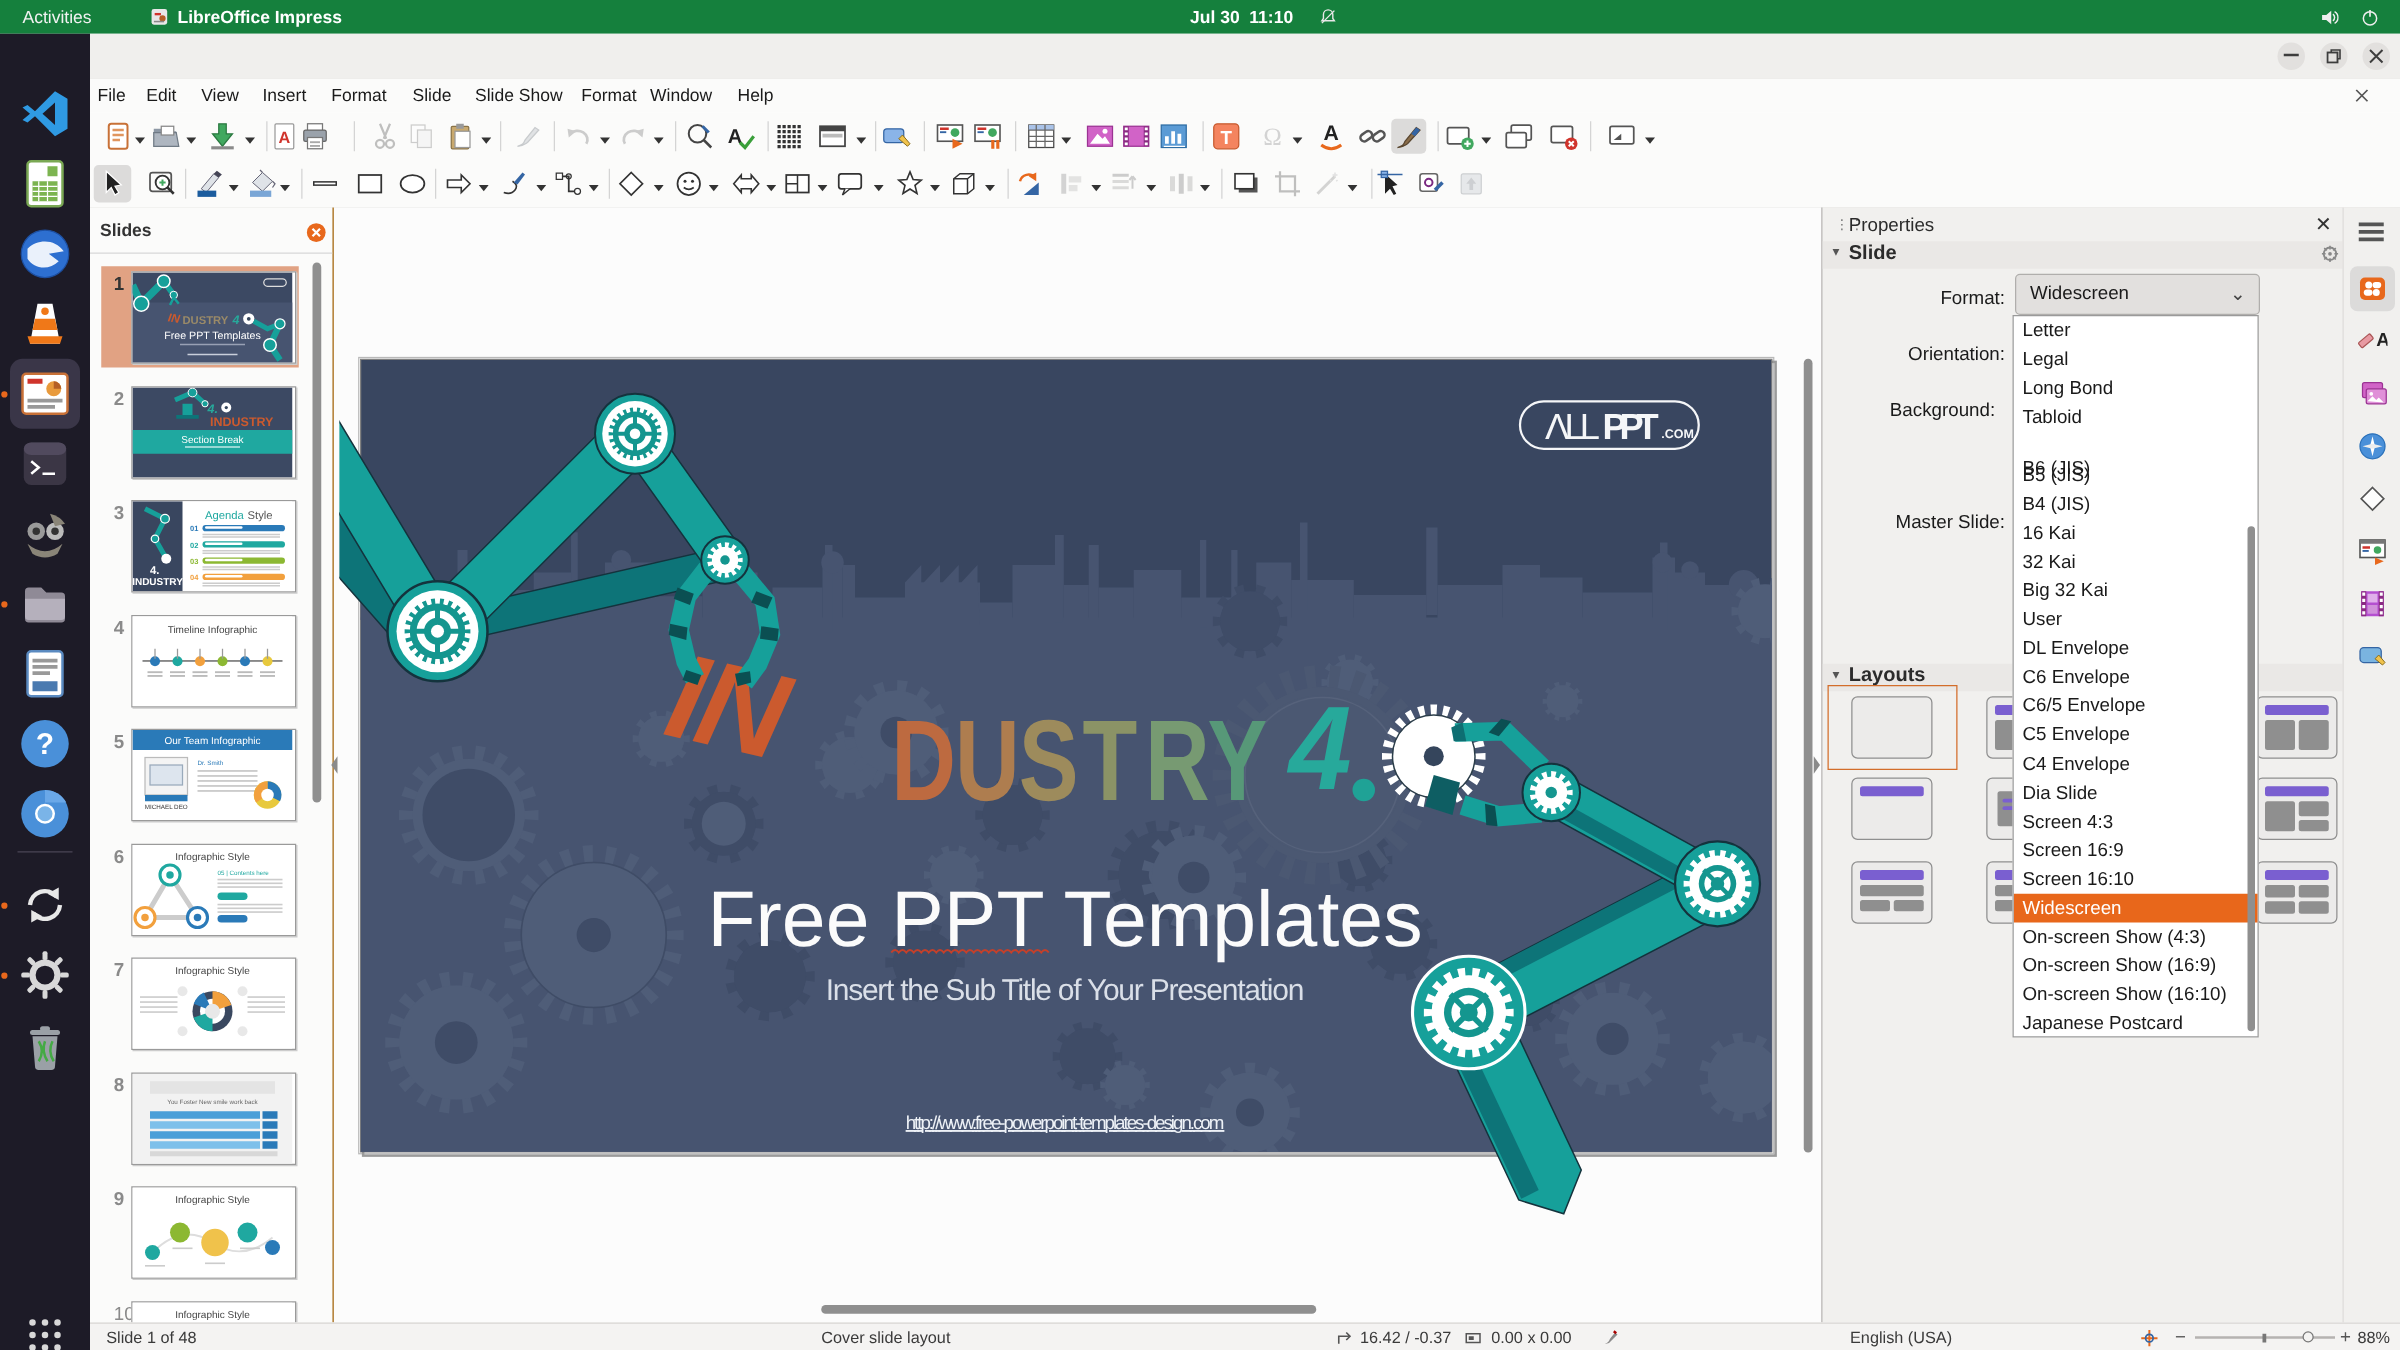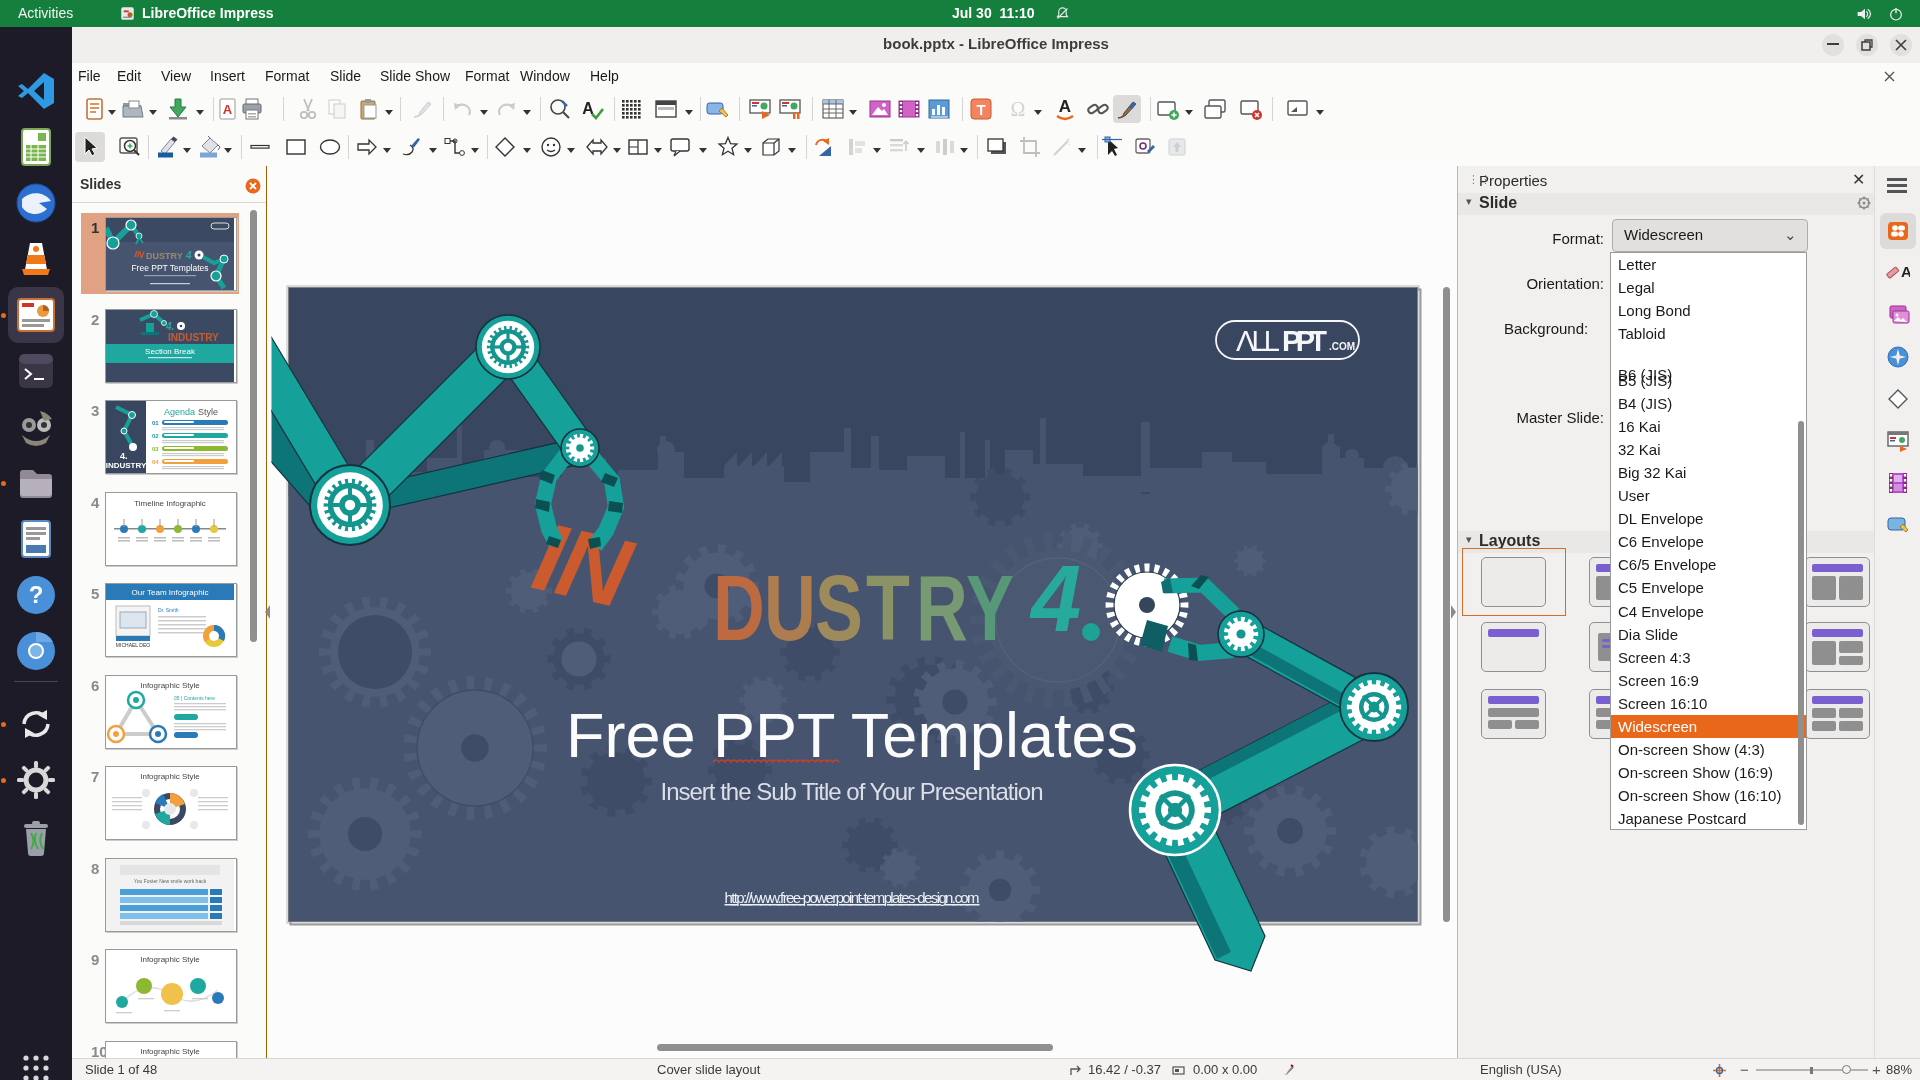--- a/index.html
+++ b/index.html
@@ -17,21 +17,20 @@
     <svg width="16" height="16" viewBox="0 0 24 24" style="position:absolute;left:1855px;top:6px">
       <path d="M4 9 v6 h5 l6,5 V4 L9 9 z" fill="#eee"></path>
       <path d="M17 8 a5 5 0 0 1 0 8 M19 5 a8 8 0 0 1 0 14" stroke="#eee" stroke-width="1.8" fill="none"></path>
     </svg>
     <svg width="16" height="16" viewBox="0 0 24 24" style="position:absolute;left:1888px;top:6px">
       <circle cx="12" cy="13" r="8" fill="none" stroke="#eee" stroke-width="1.8"></circle>
       <path d="M12 3 v8" stroke="#eee" stroke-width="2"></path>
     </svg>
   </div>
 <div style="position:absolute;left:72px;top:27px;width:1848px;height:36px;background:#f0efed;border-bottom:1px solid #d8d6d4">
-    <div style="position:absolute;left:0;right:0;top:8px;text-align:center;font-size:15px;font-weight:bold;color:#3d3d3d">book.pptx - LibreOffice Impress</div>
     <div style="position:absolute;left:1750px;top:7px;width:22px;height:22px;background:#e2e0de;border-radius:50%"></div>
     <div style="position:absolute;left:1784px;top:7px;width:22px;height:22px;background:#e2e0de;border-radius:50%"></div>
     <div style="position:absolute;left:1818px;top:7px;width:22px;height:22px;background:#e2e0de;border-radius:50%"></div>
     <div style="position:absolute;left:1755px;top:16px;width:12px;height:2px;background:#3d3d3d"></div>
     <svg width="12" height="12" style="position:absolute;left:1789px;top:12px">
       <rect x="1" y="3" width="8" height="8" fill="none" stroke="#3d3d3d" stroke-width="1.5"></rect>
       <path d="M4 3 V1 h7 v7 h-2" fill="none" stroke="#3d3d3d" stroke-width="1.3"></path>
     </svg>
     <svg width="12" height="12" style="position:absolute;left:1823px;top:12px">
       <path d="M1 1 L11 11 M11 1 L1 11" stroke="#3d3d3d" stroke-width="1.6"></path>
@@ -885,21 +884,21 @@
         <circle cx="16" cy="52" r="6" fill="#1fa8a0"></circle>
         <circle cx="38" cy="36" r="8" fill="#8cb832"></circle>
         <circle cx="66" cy="44" r="11" fill="#f0c24b"></circle>
         <circle cx="92" cy="36" r="8" fill="#1fa8a0"></circle>
         <circle cx="112" cy="48" r="6" fill="#2a7ab8"></circle>
         <rect x="10" y="62" width="16" height="1.3" fill="#ccc"></rect>
         <rect x="32" y="48" width="16" height="1.3" fill="#ccc"></rect>
         <rect x="58" y="60" width="16" height="1.3" fill="#ccc"></rect>
         <rect x="86" y="48" width="16" height="1.3" fill="#ccc"></rect>
       </svg></div>
-    <div style="position:absolute;left:19px;top:876.5px;font-size:15px;font-weight:bold;color:#8a8a8a">10</div>
+    <div style="position:absolute;left:19px;top:876.5px;font-size:15px;font-weight:normal;color:#8a8a8a">10</div>
     <div style="position:absolute;left:33px;top:874.5px;width:130px;height:40px;background:#fff;border:1px solid #9a9a9a;box-shadow:1px 1px 0 #ccc"><svg width="128" height="40" viewBox="0 0 128 40">
         <rect width="128" height="40" fill="#fff"></rect>
         <text x="64" y="12" font-size="8" fill="#444" text-anchor="middle" font-family="Liberation Sans">Infographic Style</text>
       </svg></div>
     <div style="position:absolute;left:178px;top:44px;width:7px;height:432px;background:#8f8f8f;border-radius:4px"></div>
   </div>
 <svg width="8" height="22" style="position:absolute;left:263px;top:601px">
     <polygon points="7,4 2,11 7,18" fill="#8a8a8a"></polygon>
   </svg>
 <div style="position:absolute;left:1457px;top:166px;width:417px;height:892px;background:#f1f0ee;border-left:1px solid #b9b7b5;overflow:hidden;font-size:15px;color:#1a1a1a">
@@ -912,21 +911,21 @@
     <svg width="14" height="14" style="position:absolute;left:399px;top:30px">
       <circle cx="7" cy="7" r="5" fill="none" stroke="#888" stroke-width="1.5"></circle>
       <circle cx="7" cy="7" r="1.5" fill="#888"></circle>
       <path d="M7 0.5 v3 M7 10.5 v3 M0.5 7 h3 M10.5 7 h3 M2.4 2.4 l2,2 M9.6 9.6 l2,2 M11.6 2.4 l-2,2 M4.4 9.6 l-2,2" stroke="#888" stroke-width="1.3"></path>
     </svg>
     <div style="position:absolute;left:84px;top:64px;width:62px;text-align:right">Format:</div>
     <div style="position:absolute;left:154px;top:53px;width:194px;height:31px;background:#e2e0de;border:1px solid #b0aeac;border-radius:4px"></div>
     <div style="position:absolute;left:166px;top:60px">Widescreen</div>
     <div style="position:absolute;left:326px;top:60px;color:#444">⌄</div>
     <div style="position:absolute;left:46px;top:109px;width:100px;text-align:right">Orientation:</div>
-    <div style="position:absolute;left:46px;top:154px;width:100px;text-align:left">Background:</div>
+    <div style="position:absolute;left:46px;top:154px;width:100px;text-align:center">Background:</div>
     <div style="position:absolute;left:46px;top:243px;width:100px;text-align:right">Master Slide:</div>
     <div style="position:absolute;left:0px;top:365px;width:417px;height:22px;background:#eae8e6"></div>
     <div style="position:absolute;left:8px;top:367px;color:#555;font-size:11px">▾</div>
     <div style="position:absolute;left:21px;top:366px;font-weight:bold;font-size:16px;color:#2b2b2b">Layouts</div>
     <div style="position:absolute;left:4px;top:382px;width:102px;height:66px;border:1px solid #d36d2a"></div>
     <div style="position:absolute;left:23px;top:391px;width:63px;height:48px;background:#ecebea;border:1px solid #8f8f8f;border-radius:5px"></div>
     <div style="position:absolute;left:131px;top:391px;width:63px;height:48px;background:#ecebea;border:1px solid #8f8f8f;border-radius:5px">
       <div style="position:absolute;left:6px;top:6px;width:51px;height:8px;background:#7a5fd0;border-radius:2px"></div>
       <div style="position:absolute;left:6px;top:18px;width:51px;height:24px;background:#8f8f8f;border-radius:2px"></div>
     </div>

